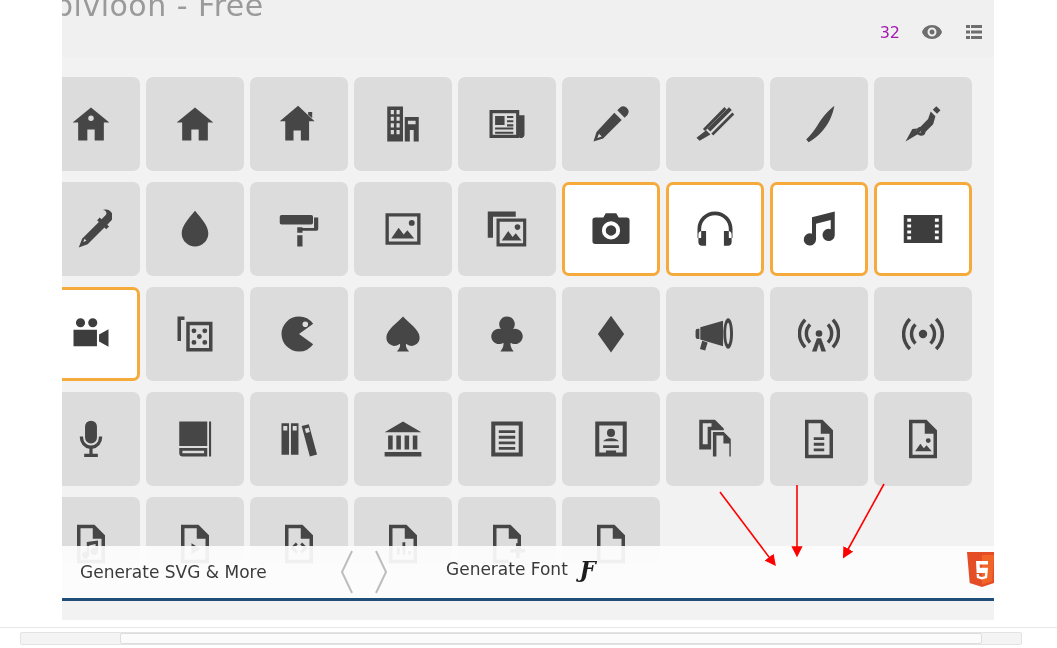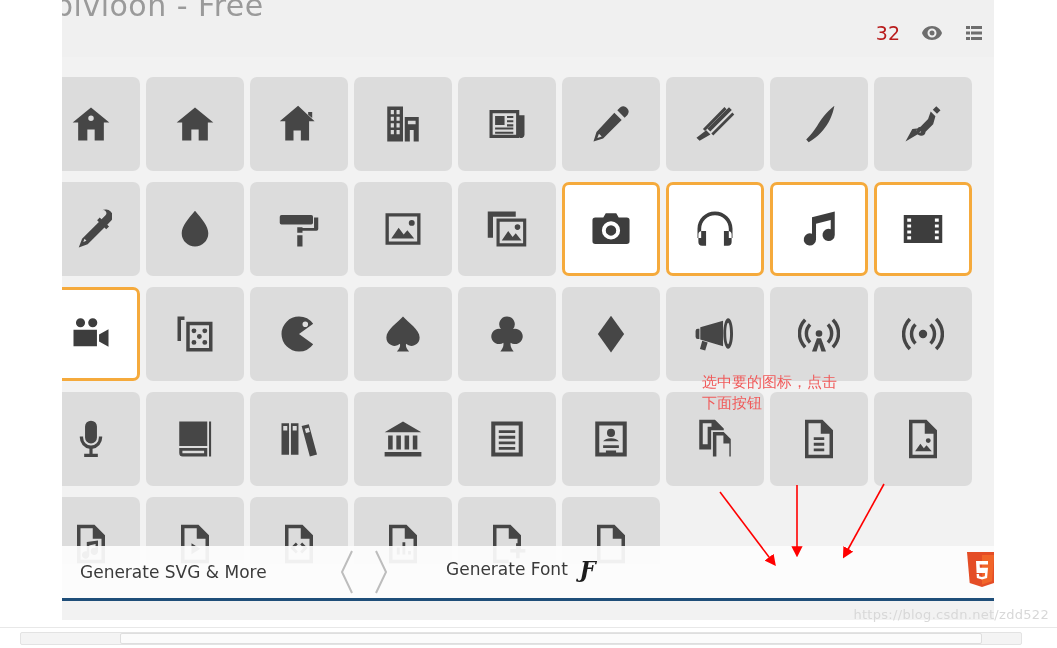--- a/index.html
+++ b/index.html
@@ -26,21 +26,21 @@
   .app-title{
     position:absolute;left:-8px;top:-12px;
     font-size:30px;color:#9a9a9a;letter-spacing:.5px;
     font-family:"DejaVu Sans",sans-serif;font-weight:400;
     white-space:nowrap;
   }
   .header-right{
     position:absolute;right:10px;top:22px;
     display:flex;align-items:center;gap:22px;
   }
-  .hdr-count{font-size:19px;color:#b91c1c;font-family:"DejaVu Sans",sans-serif;}
+  .hdr-count{font-size:16px;color:#a21caf;font-family:"DejaVu Sans",sans-serif;}
   .hdr-ico{width:20px;height:20px;display:flex;align-items:center;justify-content:center;color:#707070;}
   .hdr-ico svg{display:block;}
 
   
   .grid-wrap{
     position:absolute;left:0;top:57px;width:932px;height:507px;
     background:#f2f2f2;overflow:hidden;
   }
   .grid{
     position:absolute;left:-22px;top:20px;
@@ -403,33 +403,30 @@
         <svg width="36" height="40" viewBox="0 0 36 40">
           <path fill="#e44d26" d="M3 0h30l-2.7 31L18 35 5.7 31 3 0z"></path>
           <path fill="#f16529" d="M18 3v29.5l10-3.3L30.2 3H18z"></path>
           <path fill="#ffffff" d="M12 9h12v3.4h-8.4l.3 3.4H24l-.9 10.3-5.1 1.5-5.1-1.5-.35-4H15l.2 2.1 2.8.8 2.8-.8.3-3.3H12.6L12 9z"></path>
         </svg>
       </div>
     </div>
 
   </div>
 
-  <div class="annotation">选中要的图标，点击
-下面按钮</div>
 
   <svg class="arrows" viewBox="0 0 1057 648">
     <defs>
       <marker id="ah" markerWidth="7" markerHeight="7" refX="3" refY="3.5" orient="auto">
         <path d="M0,0 L7,3.5 L0,7 z" fill="#ff0000"></path>
       </marker>
     </defs>
     <line x1="720" y1="492" x2="772" y2="561" stroke="#ff0000" stroke-width="1.6" marker-end="url(#ah)"></line>
     <line x1="797" y1="485" x2="797" y2="551" stroke="#ff0000" stroke-width="1.6" marker-end="url(#ah)"></line>
     <line x1="884" y1="484" x2="846" y2="553" stroke="#ff0000" stroke-width="1.6" marker-end="url(#ah)"></line>
   </svg>
 
-  <div class="watermark">https://blog.csdn.net/zdd522</div>
   <div class="scroll-strip">
     <div class="track"></div>
     <div class="thumb"></div>
   </div>
 
 </div>
 
 </body></html>

